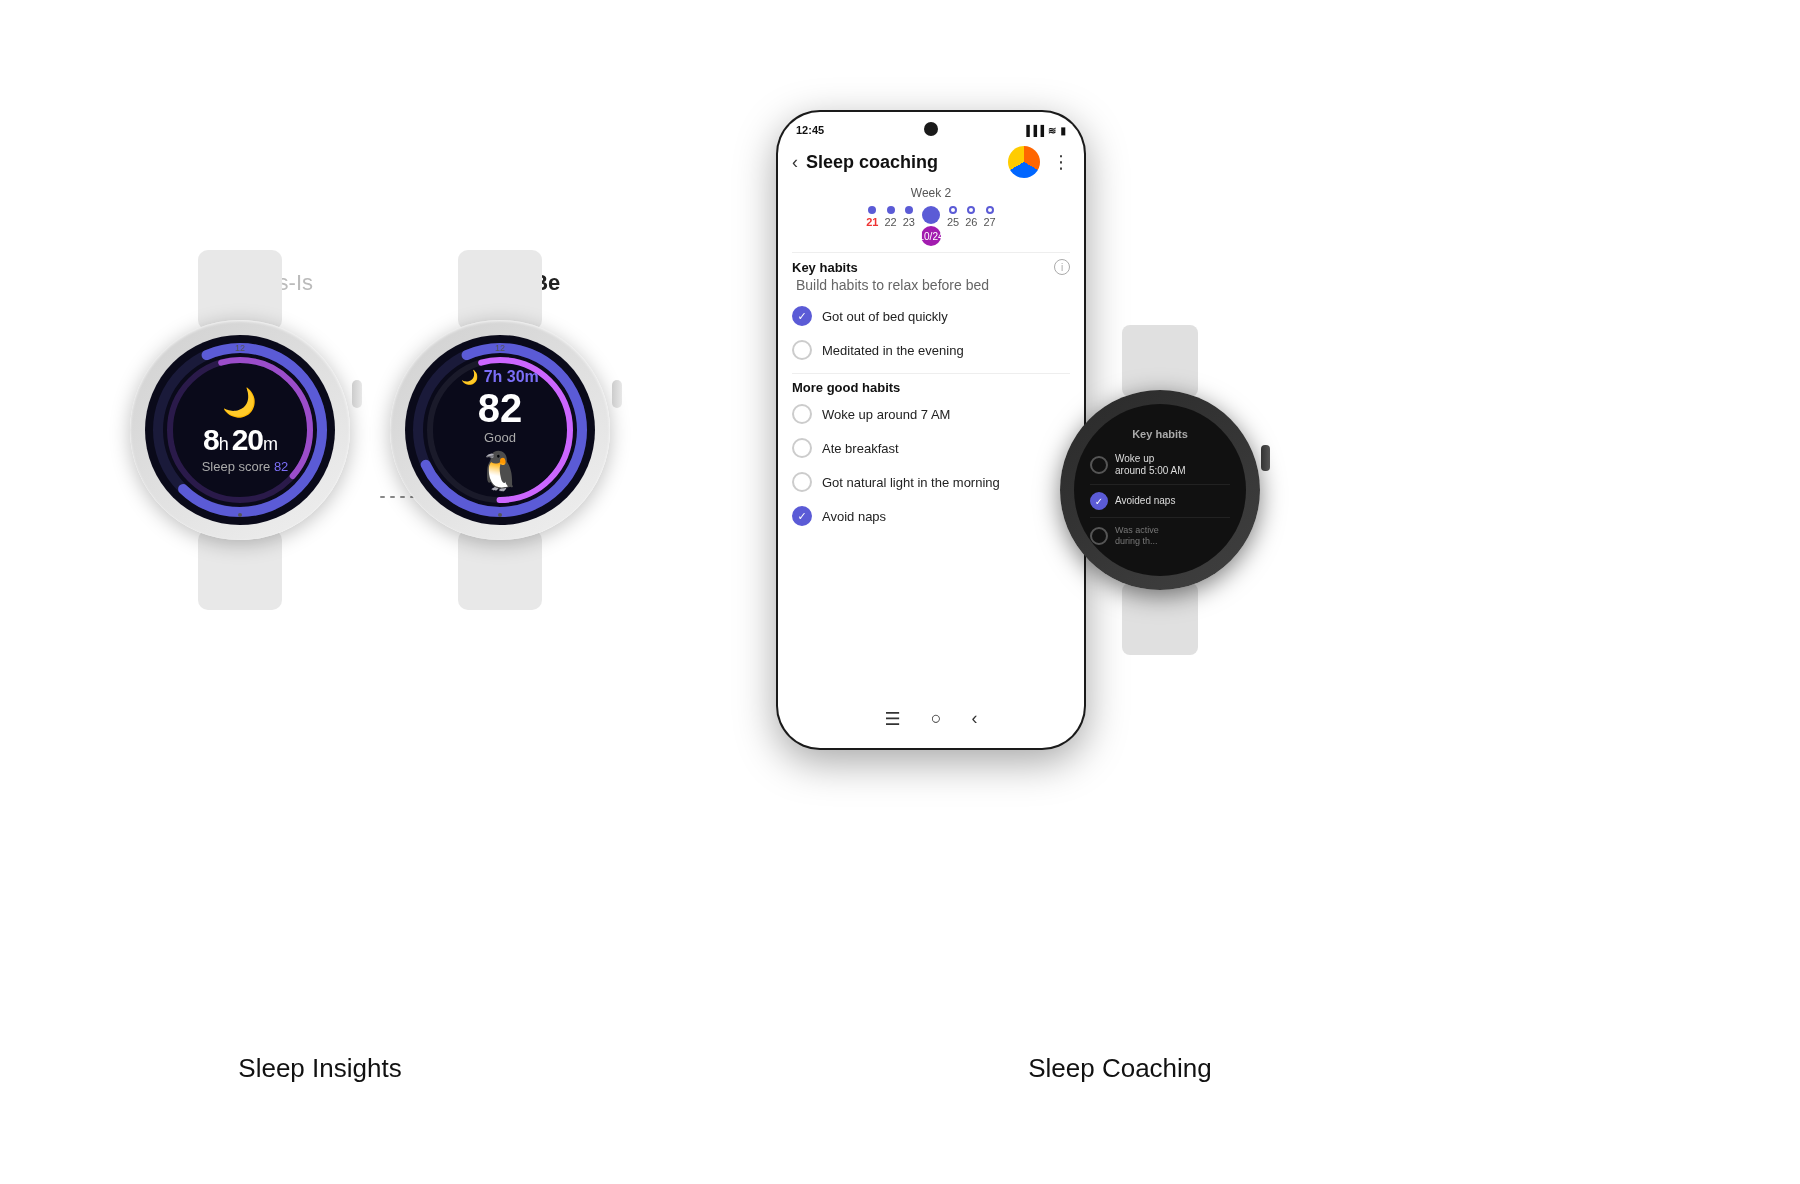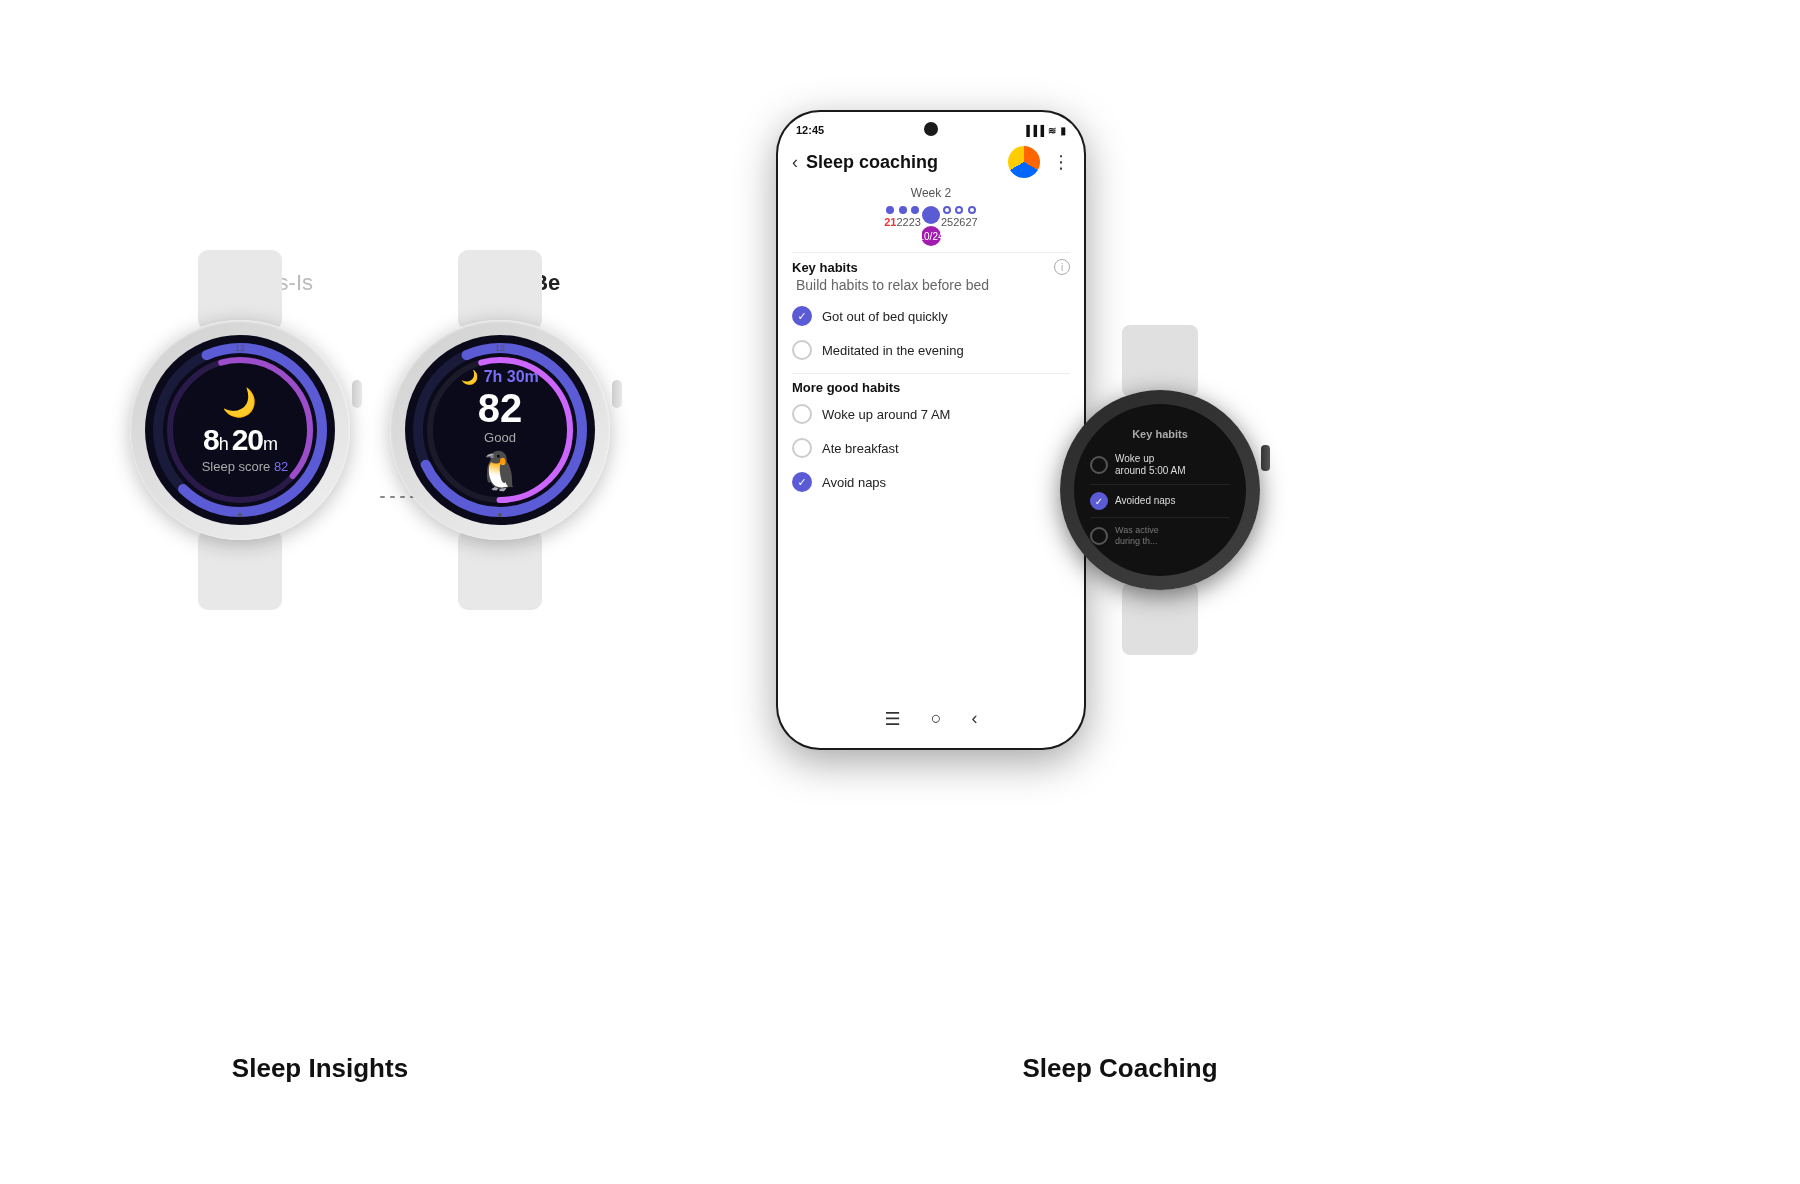--- a/index.html
+++ b/index.html
@@ -204,21 +204,21 @@
       background: #555;
       border-radius: 50%;
       z-index: 3;
     }
 
     
     .bottom-label {
       position: absolute;
       bottom: 100px;
       font-size: 26px;
-      font-weight: 700;
+      font-weight: 400;
       color: #111;
       text-align: center;
     }
     .label-sleep-insights { left: 80px; width: 480px; }
     .label-sleep-coaching { left: 780px; width: 680px; }
 
     
     .phone-wrapper {
       position: absolute;
       top: 110px;
@@ -289,20 +289,21 @@
     
     .week-label {
       text-align: center;
       font-size: 12px;
       color: #555;
       margin-bottom: 6px;
     }
     .week-dots {
       display: flex;
       justify-content: center;
+      gap: 6px;
       padding: 0 10px;
       margin-bottom: 4px;
     }
     .day-dot-container { display: flex; flex-direction: column; align-items: center; gap: 2px; }
     .dot-circle {
       border-radius: 50%;
       background: #5b5bd6;
     }
     .dot-circle.sm { width: 8px; height: 8px; }
     .dot-circle.lg { width: 18px; height: 18px; }
@@ -632,20 +633,24 @@
 
       <div class="habit-row">
         <div class="habit-check"></div>
         <span class="habit-text">Woke up around 7 AM</span>
       </div>
       <div class="habit-row">
         <div class="habit-check"></div>
         <span class="habit-text">Ate breakfast</span>
       </div>
       <div class="habit-row">
+        <div class="habit-check"></div>
+        <span class="habit-text">Got natural light in the morning</span>
+      </div>
+      <div class="habit-row">
         <div class="habit-check checked">✓</div>
         <span class="habit-text">Avoid naps</span>
       </div>
 
       <div class="phone-nav">
         <span class="nav-icon">☰</span>
         <span class="nav-icon">○</span>
         <span class="nav-icon">‹</span>
       </div>
     </div>

